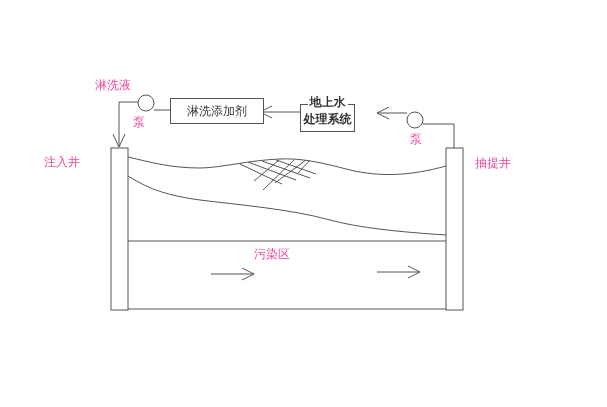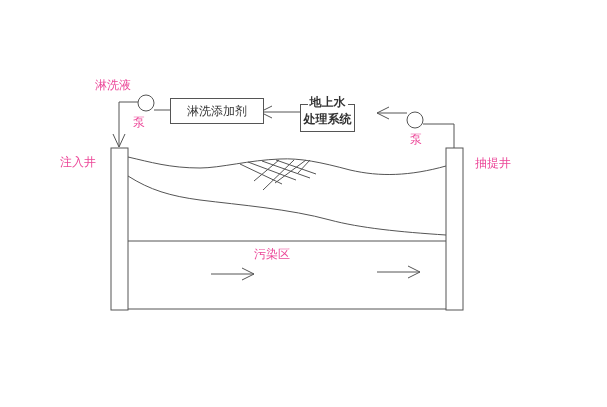--- a/index.html
+++ b/index.html
@@ -72,15 +72,15 @@
   <span>淋洗添加剂</span>
 </div>
 <div class="box" style="left:300px; top:104px; width:55px; height:28px; flex-direction:column;font-weight:bold;">
   <span style="position:relative; top:-9px; background:#fff; padding:0 2px;">地上水</span>
   <span style="position:relative; top:-6px;">处理系统</span>
 </div>
 
 <span class="lbl" style="left:95px; top:78px;">淋洗液</span>
 <span class="lbl" style="left:133px; top:115px;">泵</span>
 <span class="lbl" style="left:410px; top:132px;">泵</span>
-<span class="lbl" style="left:60px; top:155px;">注入井</span>
+<span class="lbl" style="left:44px; top:155px;">注入井</span>
 <span class="lbl" style="left:475px; top:156px;">抽提井</span>
 <span class="lbl" style="left:254px; top:247px;">污染区</span>
 
 </body></html>

